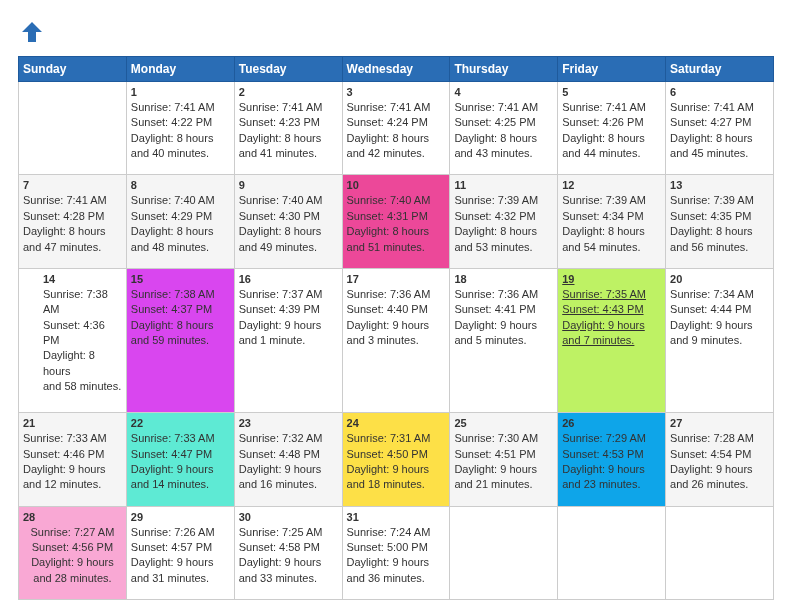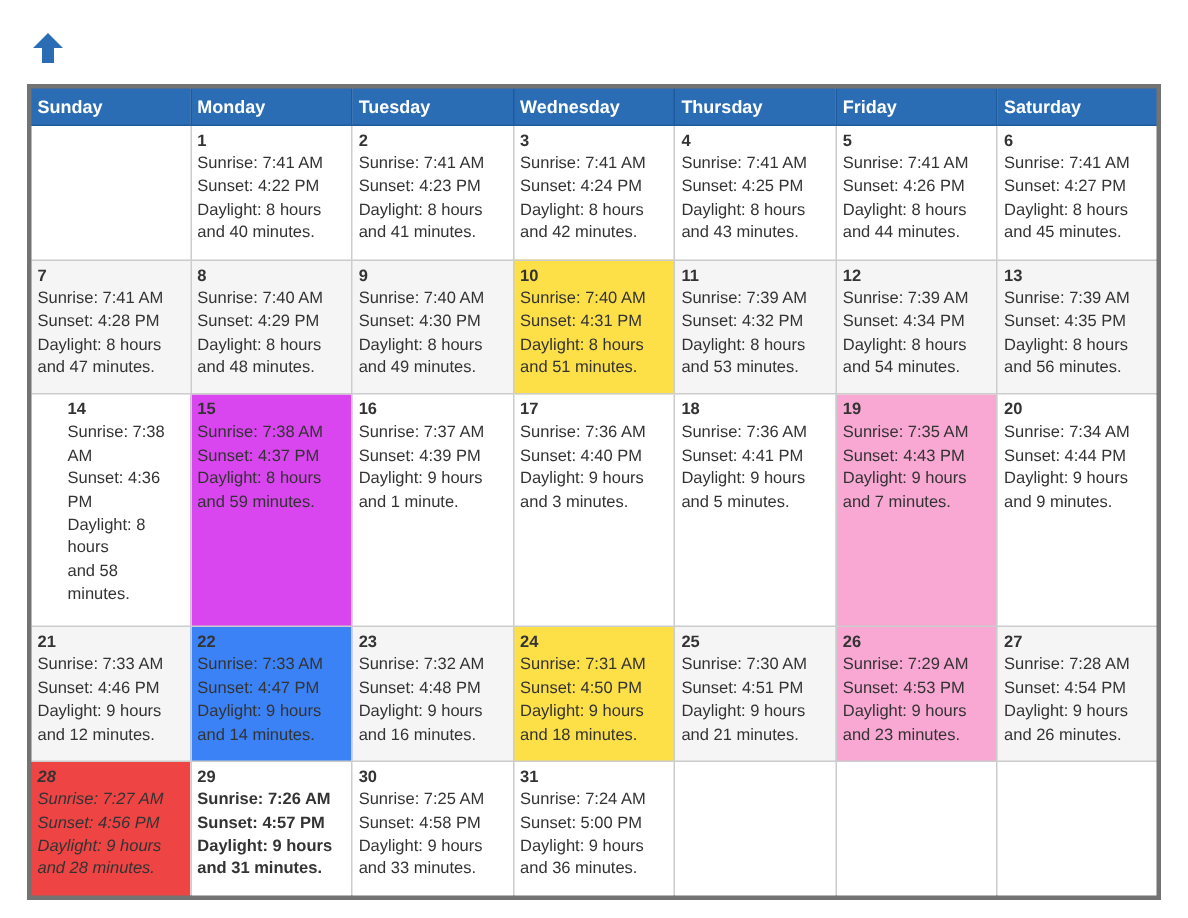--- a/index.html
+++ b/index.html
@@ -55,21 +55,21 @@
       font-weight: bold;
       color: #333;
       line-height: 1.1;
     }
     .title-location {
       font-size: 15px;
       color: #555;
     }
     .calendar {
       flex: 1;
-      border: 3px solid #737373;
+      border: 1px solid #737373;
       border-collapse: collapse;
       width: 100%;
       table-layout: fixed;
     }
     .calendar th {
       background: #2a6db5;
       color: #fff;
       font-size: 12px;
       font-weight: bold;
       padding: 5px 4px;
@@ -197,21 +197,21 @@
 Daylight: 8 hours
 and 48 minutes.</div>
           </td>
           <td style="background: rgb(245, 245, 245);">
             <div class="day-number">9</div>
             <div class="day-info" style="white-space: pre-line;">Sunrise: 7:40 AM
 Sunset: 4:30 PM
 Daylight: 8 hours
 and 49 minutes.</div>
           </td>
-          <td style="background: #fde047;">
+          <td style="background: #ec4899;">
             <div class="day-number">10</div>
             <div class="day-info" style="white-space: pre-line;">Sunrise: 7:40 AM
 Sunset: 4:31 PM
 Daylight: 8 hours
 and 51 minutes.</div>
           </td>
           <td style="background: rgb(245, 245, 245);">
             <div class="day-number">11</div>
             <div class="day-info" style="white-space: pre-line;">Sunrise: 7:39 AM
 Sunset: 4:32 PM
@@ -262,21 +262,21 @@
 Daylight: 9 hours
 and 3 minutes.</div>
           </td>
           <td style="background: rgb(255, 255, 255);">
             <div class="day-number">18</div>
             <div class="day-info" style="white-space: pre-line;">Sunrise: 7:36 AM
 Sunset: 4:41 PM
 Daylight: 9 hours
 and 5 minutes.</div>
           </td>
-          <td style="background: #f9a8d4;">
+          <td style="background: #bef264; text-decoration: underline;">
             <div class="day-number">19</div>
             <div class="day-info" style="white-space: pre-line;">Sunrise: 7:35 AM
 Sunset: 4:43 PM
 Daylight: 9 hours
 and 7 minutes.</div>
           </td>
           <td style="background: rgb(255, 255, 255);">
             <div class="day-number">20</div>
             <div class="day-info" style="white-space: pre-line;">Sunrise: 7:34 AM
 Sunset: 4:44 PM
@@ -285,21 +285,21 @@
           </td>
         </tr>
         <tr>
           <td style="background: rgb(245, 245, 245);">
             <div class="day-number">21</div>
             <div class="day-info" style="white-space: pre-line;">Sunrise: 7:33 AM
 Sunset: 4:46 PM
 Daylight: 9 hours
 and 12 minutes.</div>
           </td>
-          <td style="background: #3b82f6;">
+          <td style="background: #5eead4;">
             <div class="day-number">22</div>
             <div class="day-info" style="white-space: pre-line;">Sunrise: 7:33 AM
 Sunset: 4:47 PM
 Daylight: 9 hours
 and 14 minutes.</div>
           </td>
           <td style="background: rgb(245, 245, 245);">
             <div class="day-number">23</div>
             <div class="day-info" style="white-space: pre-line;">Sunrise: 7:32 AM
 Sunset: 4:48 PM
@@ -313,46 +313,46 @@
 Daylight: 9 hours
 and 18 minutes.</div>
           </td>
           <td style="background: rgb(245, 245, 245);">
             <div class="day-number">25</div>
             <div class="day-info" style="white-space: pre-line;">Sunrise: 7:30 AM
 Sunset: 4:51 PM
 Daylight: 9 hours
 and 21 minutes.</div>
           </td>
-          <td style="background: #f9a8d4;">
+          <td style="background: #0ea5e9;">
             <div class="day-number">26</div>
             <div class="day-info" style="white-space: pre-line;">Sunrise: 7:29 AM
 Sunset: 4:53 PM
 Daylight: 9 hours
 and 23 minutes.</div>
           </td>
           <td style="background: rgb(245, 245, 245);">
             <div class="day-number">27</div>
             <div class="day-info" style="white-space: pre-line;">Sunrise: 7:28 AM
 Sunset: 4:54 PM
 Daylight: 9 hours
 and 26 minutes.</div>
           </td>
         </tr>
         <tr>
-          <td style="background: #ef4444; font-style: italic;">
+          <td style="background: #f9a8d4;">
             <div class="day-number">28</div>
-            <div class="day-info" style="white-space: pre-line;">Sunrise: 7:27 AM
+            <div class="day-info" style="white-space: pre-line; text-align: center;">Sunrise: 7:27 AM
 Sunset: 4:56 PM
 Daylight: 9 hours
 and 28 minutes.</div>
           </td>
           <td style="background: rgb(255, 255, 255); margin-left: 28px;">
             <div class="day-number">29</div>
-            <div class="day-info" style="white-space: pre-line; font-weight: bold;">Sunrise: 7:26 AM
+            <div class="day-info" style="white-space: pre-line;">Sunrise: 7:26 AM
 Sunset: 4:57 PM
 Daylight: 9 hours
 and 31 minutes.</div>
           </td>
           <td style="background: rgb(255, 255, 255);">
             <div class="day-number">30</div>
             <div class="day-info" style="white-space: pre-line;">Sunrise: 7:25 AM
 Sunset: 4:58 PM
 Daylight: 9 hours
 and 33 minutes.</div>

